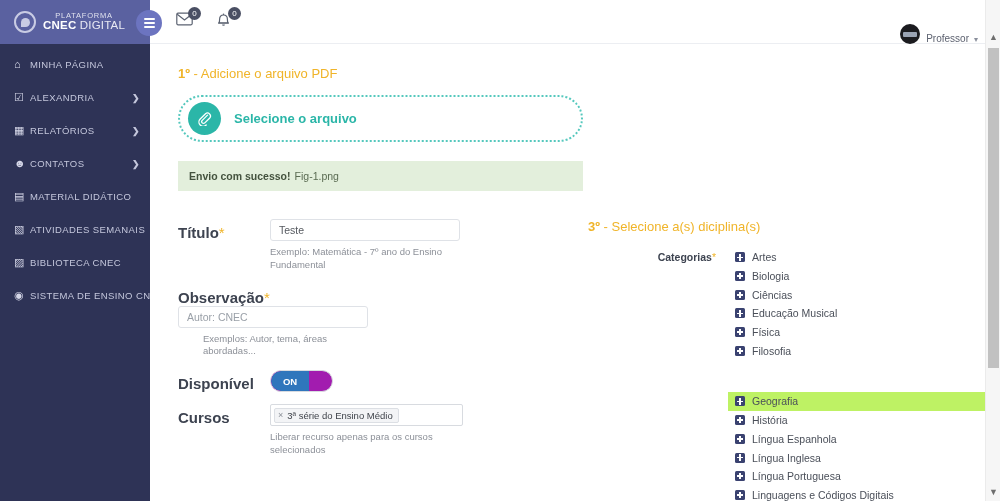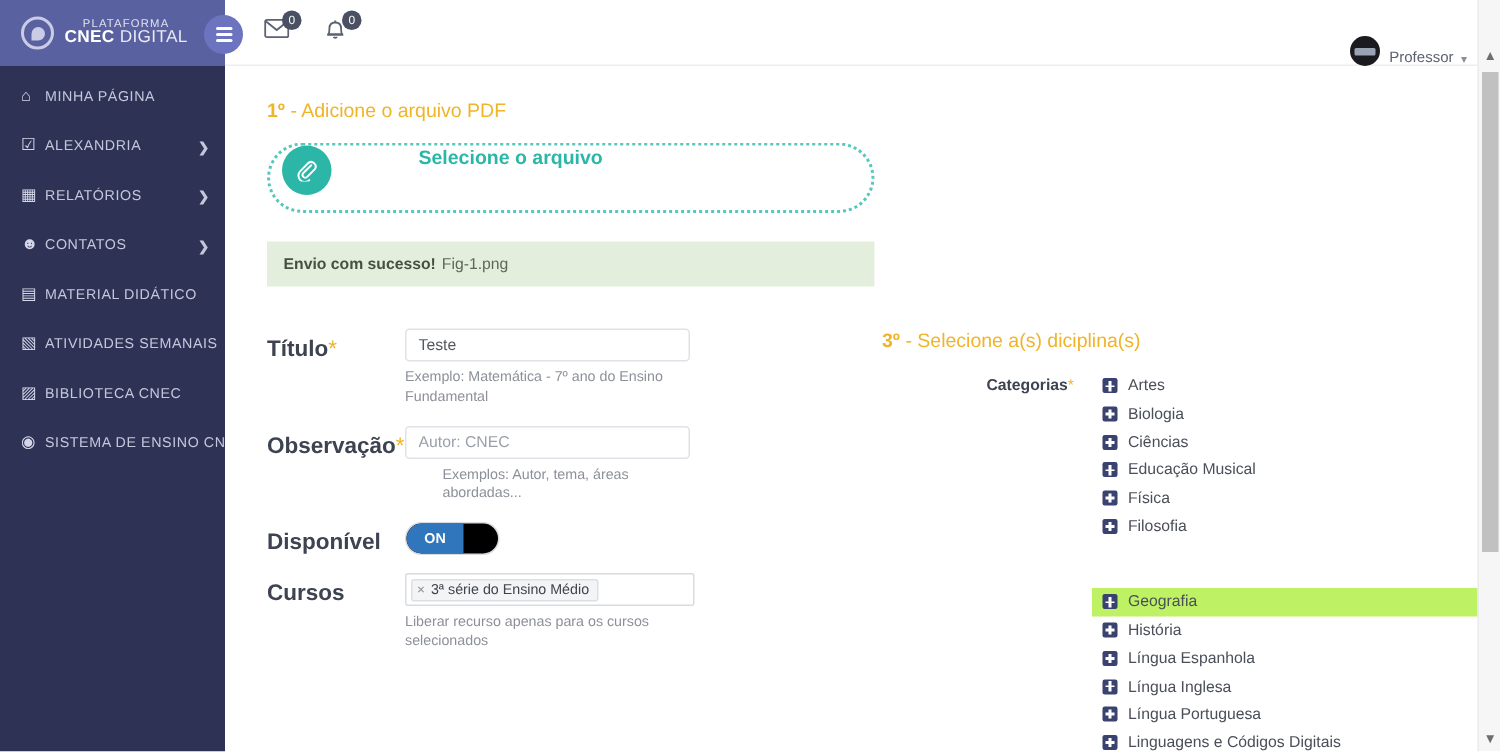--- a/index.html
+++ b/index.html
@@ -118,24 +118,23 @@
 
   .step-title {
     font-size: 13px; color: #f0b429; margin: 0 0 14px 0; font-weight: normal;
   }
   .step-title b { font-weight: bold; }
 
   .dropzone {
     width: 405px; height: 47px;
     border: 2px dotted #55c8bd;
     border-radius: 26px;
-    display: flex; align-items: flex-start;
+    display: flex; align-items: center;
     padding-left: 8px;
     cursor: pointer;
-    gap: 45px;
   }
   .clip-circle {
     width: 33px; height: 33px; border-radius: 50%;
     background: #2bb6a8; color: #fff;
     display: flex; align-items: center; justify-content: center;
     flex: none; margin-right: 13px;
     font-size: 15px;
   }
   .dropzone-label { color: #2bb6a8; font-size: 13px; font-weight: bold; }
 
@@ -172,21 +171,21 @@
     outline: none;
   }
   .finput::placeholder { color: #9aa0a8; }
   .fhelp {
     font-size: 9.5px; color: #8c9098; margin-top: 5px; line-height: 1.35;
     max-width: 175px;
   }
 
   .toggle {
     width: 63px; height: 22px; border-radius: 11px;
-    background: #000000; border: 1px solid #d8dbe0;
+    background: #a21caf; border: 1px solid #d8dbe0;
     position: relative; cursor: pointer; overflow: hidden;
   }
   .toggle .on-part {
     position: absolute; left: 0; top: 0; bottom: 0; width: 38px;
     background: #2f76bc; color: #fff;
     font-size: 9.5px; font-weight: bold;
     display: flex; align-items: center; justify-content: center;
     border-radius: 11px 0 0 11px;
   }
 
@@ -368,21 +367,21 @@
         <div class="col-left">
 
           <div class="frow">
             <div class="flabel"><span>Título</span><span class="req">*</span></div>
             <div class="fctl">
               <input class="finput" type="text" value="Teste" style="">
               <div class="fhelp">Exemplo: Matemática - 7º ano do Ensino Fundamental</div>
             </div>
           </div>
 
-          <div class="frow" style="margin-top:12px;">
+          <div class="frow" style="margin-top:12px;flex-direction:column;">
             <div class="flabel"><span>Observação</span><span class="req">*</span></div>
             <div class="fctl">
               <input class="finput" type="text" placeholder="Autor: CNEC" style="">
               <div class="fhelp" style="max-width:200px;padding-left:25px;">Exemplos: Autor, tema, áreas abordadas...</div>
             </div>
           </div>
 
           <div class="frow" style="margin-top:12px;">
             <div class="flabel">Disponível</div>
             <div class="fctl">

